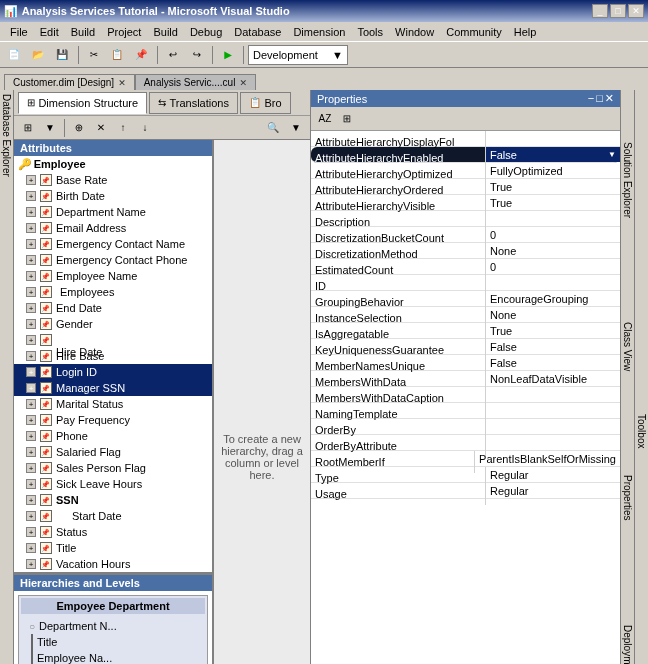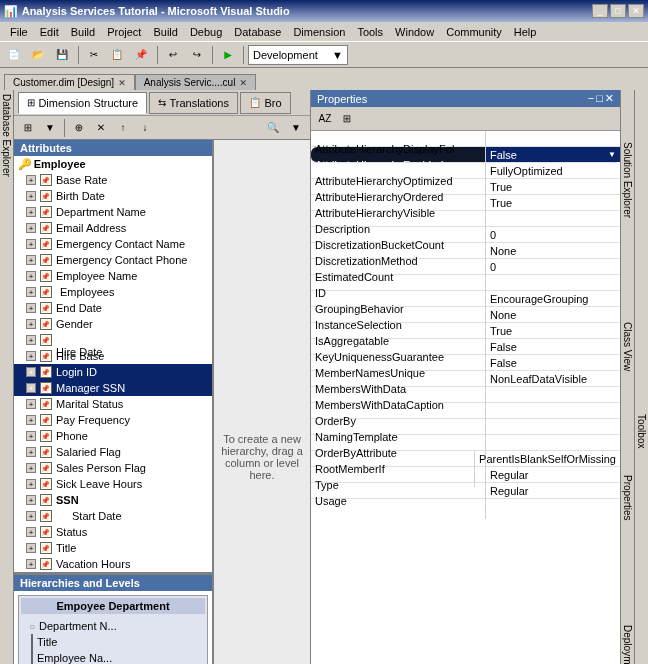--- a/index.html
+++ b/index.html
@@ -38,21 +38,21 @@
     .hier-line { border-left: 2px solid #666; margin-left: 10px; padding-left: 4px; }
 
     
     .properties-panel { width: 310px; display: flex; flex-direction: column; border-left: 1px solid #808080; }
     .props-header { background: #4a6fa5; color: white; padding: 2px 6px; font-size: 11px; display: flex; justify-content: space-between; align-items: center; }
     .props-toolbar { background: #d4d0c8; height: 24px; display: flex; align-items: center; padding: 0 4px; gap: 2px; border-bottom: 1px solid #999; }
     .props-table { flex: 1; background: white; overflow-y: auto; }
     .props-row { display: flex; height: 16px; border-bottom: 1px solid #e0e0e0; }
     .props-row.selected { background: #0f172a; color: white; border-radius: 6px; }
     .props-row.selected .prop-val { background: #0a246a; }
-    .prop-name { width: 175px; padding: 18px 4px; font-size: 11px; border-right: 1px solid #d0d0d0; overflow: hidden; white-space: nowrap; display: flex; align-items: center; }
+    .prop-name { width: 175px; padding: 11px 4px; font-size: 11px; border-right: 1px solid #d0d0d0; overflow: hidden; white-space: nowrap; display: flex; align-items: center; }
     .prop-val { flex: 1; padding: 1px 4px; font-size: 11px; display: flex; align-items: center; }
     .prop-val-dropdown { display: flex; align-items: center; justify-content: space-between; width: 100%; }
     .dropdown-arrow { font-size: 8px; }
 
     
     .right-sidebar { width: 14px; background: #d4d0c8; border-left: 1px solid #808080; display: flex; flex-direction: column; align-items: center; justify-content: space-around; font-size: 10px; }
     .right-sidebar-item { writing-mode: vertical-rl; cursor: pointer; padding: 4px 0; font-size: 10px; }
 
     
     ::-webkit-scrollbar { width: 14px; }
@@ -415,25 +415,25 @@
         </div>
         <div class="props-row">
           <div class="prop-name">MembersWithData</div>
       <div class="prop-val">NonLeafDataVisible</div>
         </div>
         <div class="props-row">
           <div class="prop-name">MembersWithDataCaption</div>
       <div class="prop-val"></div>
         </div>
         <div class="props-row">
+          <div class="prop-name">NamingTemplate</div>
+      <div class="prop-val"></div>
+        </div>
+        <div class="props-row">
           <div class="prop-name">OrderBy</div>
-      <div class="prop-val"></div>
-        </div>
-        <div class="props-row">
-          <div class="prop-name">NamingTemplate</div>
       <div class="prop-val"></div>
         </div>
         <div class="props-row">
           <div class="prop-name">OrderByAttribute</div>
       <div class="prop-val"></div>
         </div>
         <div class="props-row">
           <div class="prop-name">RootMemberIf</div>
       <div class="prop-val">ParentIsBlankSelfOrMissing</div>
         </div>

